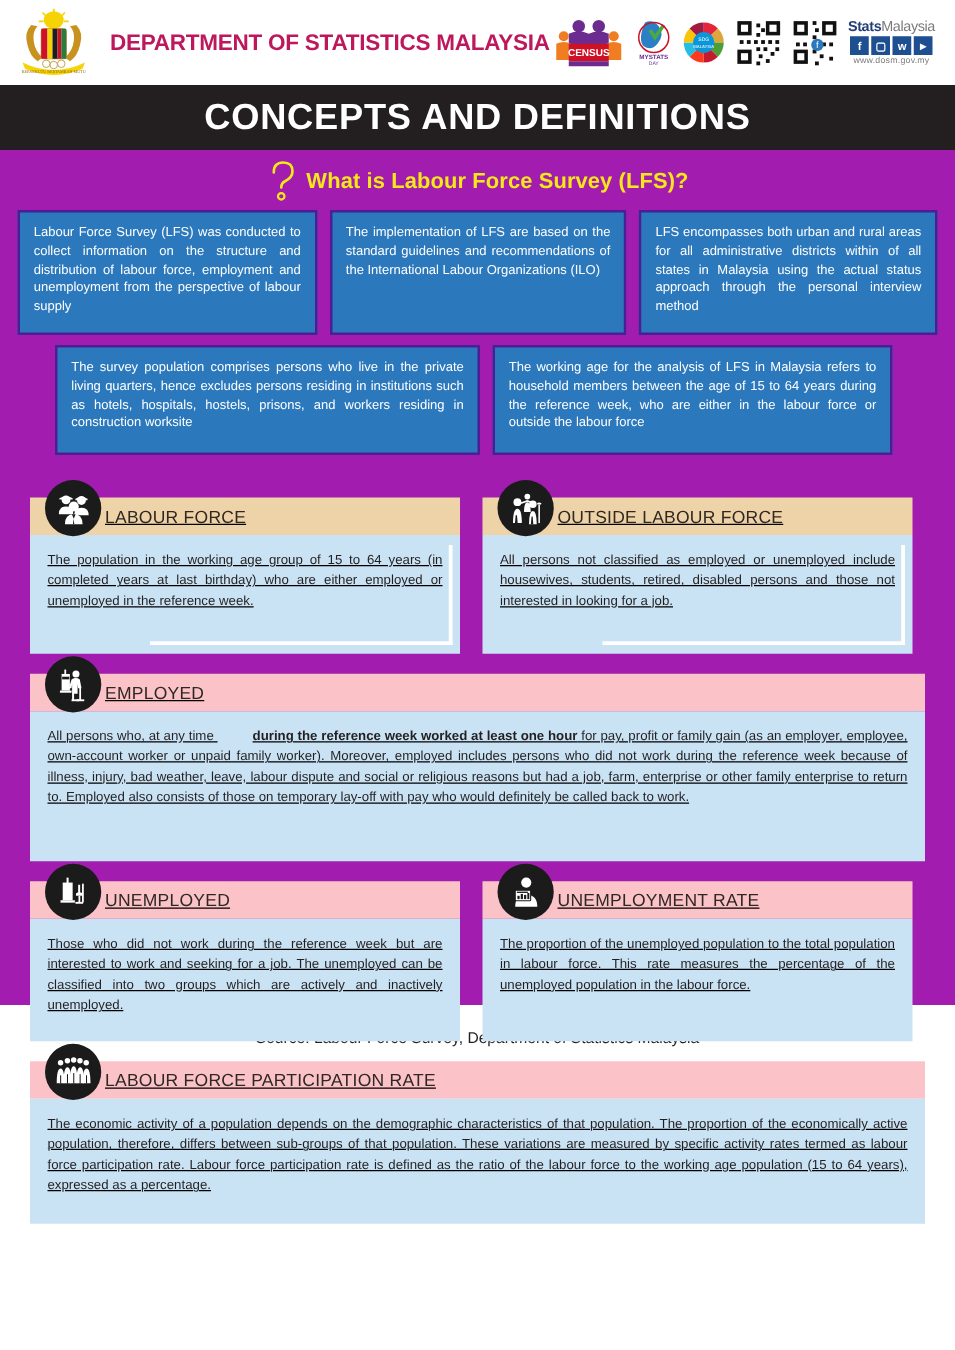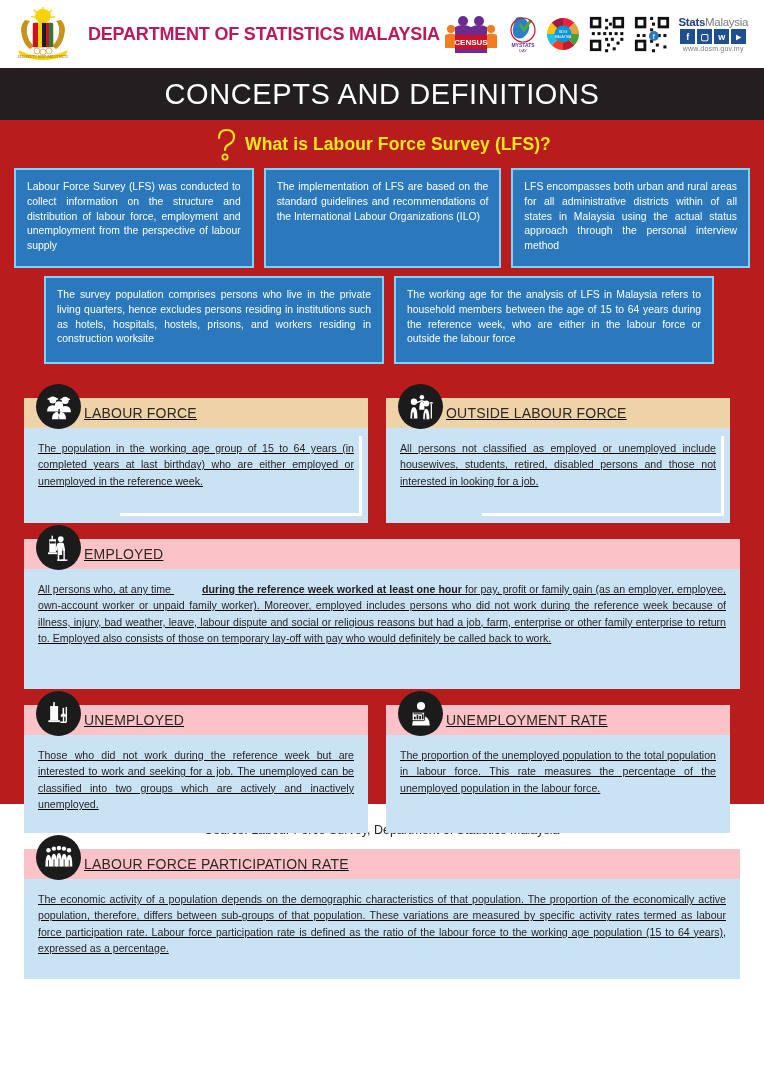--- a/index.html
+++ b/index.html
@@ -57,27 +57,27 @@
   .title-bar {
     height: 52px;
     background: #231f20;
     display: flex;
     align-items: center;
     justify-content: center;
   }
   .title-bar h1 {
     color: #ffffff;
     font-size: 29px;
-    font-weight: normal;
+    font-weight: bold;
     letter-spacing: 0.6px;
   }
 
   
   .blue-body {
-    background: #b91c1c;
+    background: #a21caf;
     padding: 0 0 10px 0;
     height: 684px;
     position: relative;
   }
 
   .q-head {
     display: flex;
     align-items: center;
     justify-content: center;
     height: 44px;
@@ -92,21 +92,21 @@
     letter-spacing: 0.1px;
   }
 
   
   .facts-row1 {
     display: flex;
     gap: 10px;
     padding: 4px 14px 0 14px;
   }
   .fact {
-    border: 2px solid #7dd3fc;
+    border: 2px solid #4c1d95;
     color: #ffffff;
     font-size: 10.4px;
     line-height: 1.42;
     padding: 10px 11px;
     text-align: justify;
     background: #2b78bd;
   }
   .f1 { width: 243px; height: 100px; }
   .f2 { width: 241px; height: 100px; }
   .f3 { width: 242px; height: 100px; }

